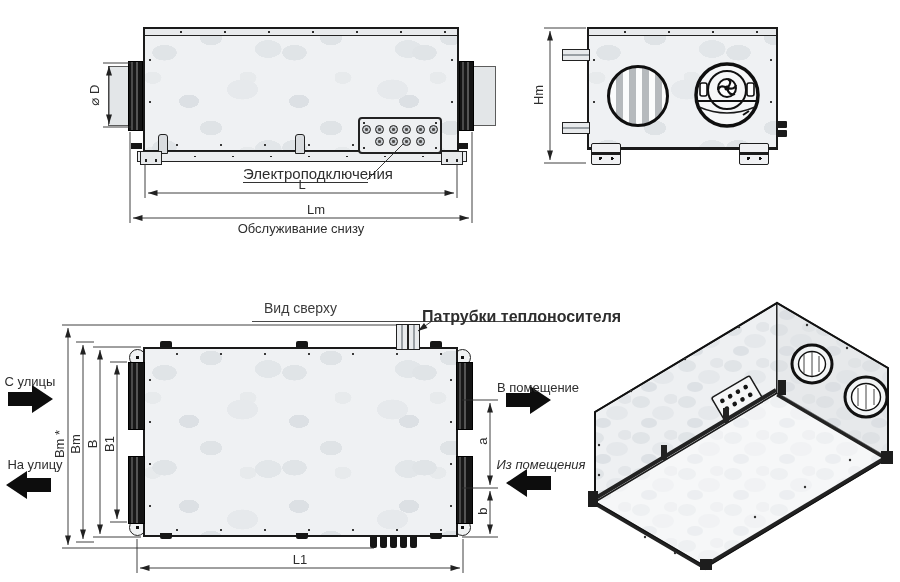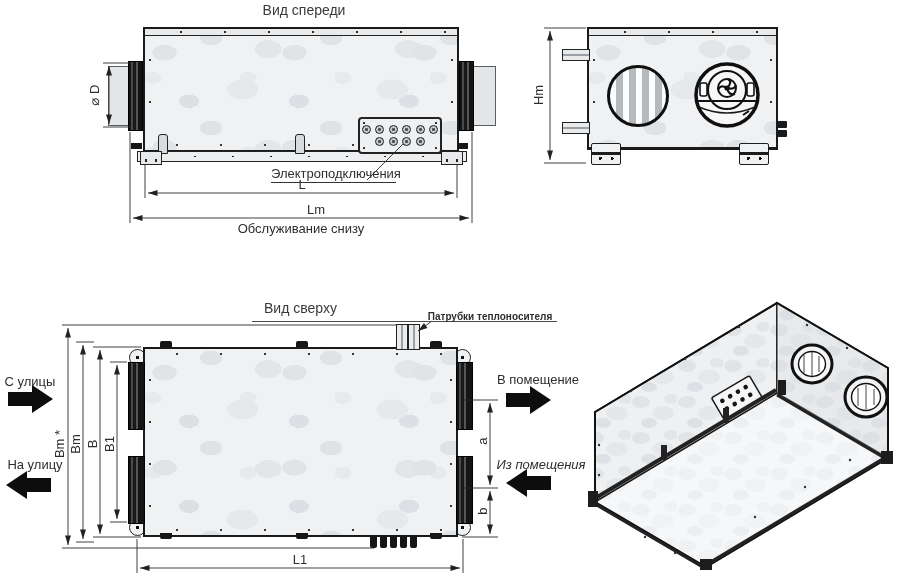--- a/index.html
+++ b/index.html
@@ -73,21 +73,20 @@
       radial-gradient(circle 1.5px at 30% 72%, #111 97%, transparent),
       radial-gradient(circle 1.5px at 72% 72%, #111 97%, transparent);
     background-size:100% 3px,100% 100%,100% 100%;background-repeat:no-repeat;background-position:0 45%,0 0,0 0;}
   svg.overlay{position:absolute;left:0;top:0;z-index:5;pointer-events:none;}
 </style>
 </head>
 <body>
 
 <div id="canvas">
 
-  <div class="lbl title" style="left:229px;top:2px;width:150px;">Вид спереди</div>
 
   <div class="body-box metal" style="left:143px;top:27px;width:312px;height:121px;">
     <div class="topstrip"></div>
     <div class="dots-v" style="left:3px;"></div>
     <div class="dots-v" style="right:3px;"></div>
     <div class="dots-h" style="bottom:3px;"></div>
   </div>
 
   <div class="collar" style="left:108px;top:66px;width:22px;height:58px;"></div>
   <div class="flange" style="left:128px;top:61px;width:13px;height:68px;"></div>
@@ -111,21 +110,21 @@
     <span class="conn"></span>
     <span class="conn"></span>
     <span class="conn"></span>
     <span class="conn"></span>
     <span class="conn"></span>
     <span class="conn"></span>
     <span class="conn"></span>
     <span class="conn"></span>
   </div>
 
-  <div class="lbl" style="left:243px;top:166px;width:125px;font-size:13px;border-bottom:1.2px solid #333;padding-bottom:0;margin-left:28px;">Электроподключения</div>
+  <div class="lbl" style="left:243px;top:166px;width:125px;font-size:15px;border-bottom:1.2px solid #333;padding-bottom:0;">Электроподключения</div>
   <div class="lbl" style="left:282px;top:177px;width:40px;">L</div>
   <div class="lbl" style="left:296px;top:202px;width:40px;">Lm</div>
   <div class="lbl" style="left:226px;top:221px;width:150px;">Обслуживание снизу</div>
   <div class="vlabel" style="left:77px;top:87px;width:36px;">⌀ D</div>
 
 
   <div class="body-box metal" style="left:587px;top:27px;width:187px;height:118px;border-bottom-width:3px;">
     <div class="topstrip"></div>
     <div class="dots-v" style="left:3px;"></div>
     <div class="dots-v" style="right:3px;"></div>
@@ -185,25 +184,25 @@
   <div class="sidetab" style="left:160px;top:533px;width:12px;height:6px;border-radius:0 0 2px 2px;"></div>
   <div class="sidetab" style="left:296px;top:533px;width:12px;height:6px;border-radius:0 0 2px 2px;"></div>
   <div class="sidetab" style="left:430px;top:533px;width:12px;height:6px;border-radius:0 0 2px 2px;"></div>
 
   <div class="gland" style="left:370px;top:536px;"></div>
   <div class="gland" style="left:380px;top:536px;"></div>
   <div class="gland" style="left:390px;top:536px;"></div>
   <div class="gland" style="left:400px;top:536px;"></div>
   <div class="gland" style="left:410px;top:536px;"></div>
 
-  <div class="lbl bold" style="left:422px;top:309px;width:136px;font-size:10px;">Патрубки теплоносителя</div>
+  <div class="lbl bold" style="left:422px;top:309px;width:136px;font-size:16px;">Патрубки теплоносителя</div>
 
   <div class="lbl" style="left:2px;top:374px;width:56px;">С улицы</div>
   <div class="lbl" style="left:2px;top:457px;width:66px;">На улицу</div>
-  <div class="lbl" style="left:494px;top:372px;width:88px;">В помещение</div>
+  <div class="lbl" style="left:494px;top:380px;width:88px;">В помещение</div>
   <div class="lbl" style="left:494px;top:457px;width:94px;font-style:italic;">Из помещения</div>
 
   <div class="vlabel" style="left:42px;top:436px;width:36px;">Bm *</div>
   <div class="vlabel" style="left:58px;top:436px;width:36px;">Bm</div>
   <div class="vlabel" style="left:75px;top:436px;width:36px;">B</div>
   <div class="vlabel" style="left:92px;top:436px;width:36px;">B1</div>
   <div class="vlabel" style="left:465px;top:433px;width:36px;">a</div>
   <div class="vlabel" style="left:465px;top:503px;width:36px;">b</div>
   <div class="lbl" style="left:280px;top:552px;width:40px;">L1</div>
 

